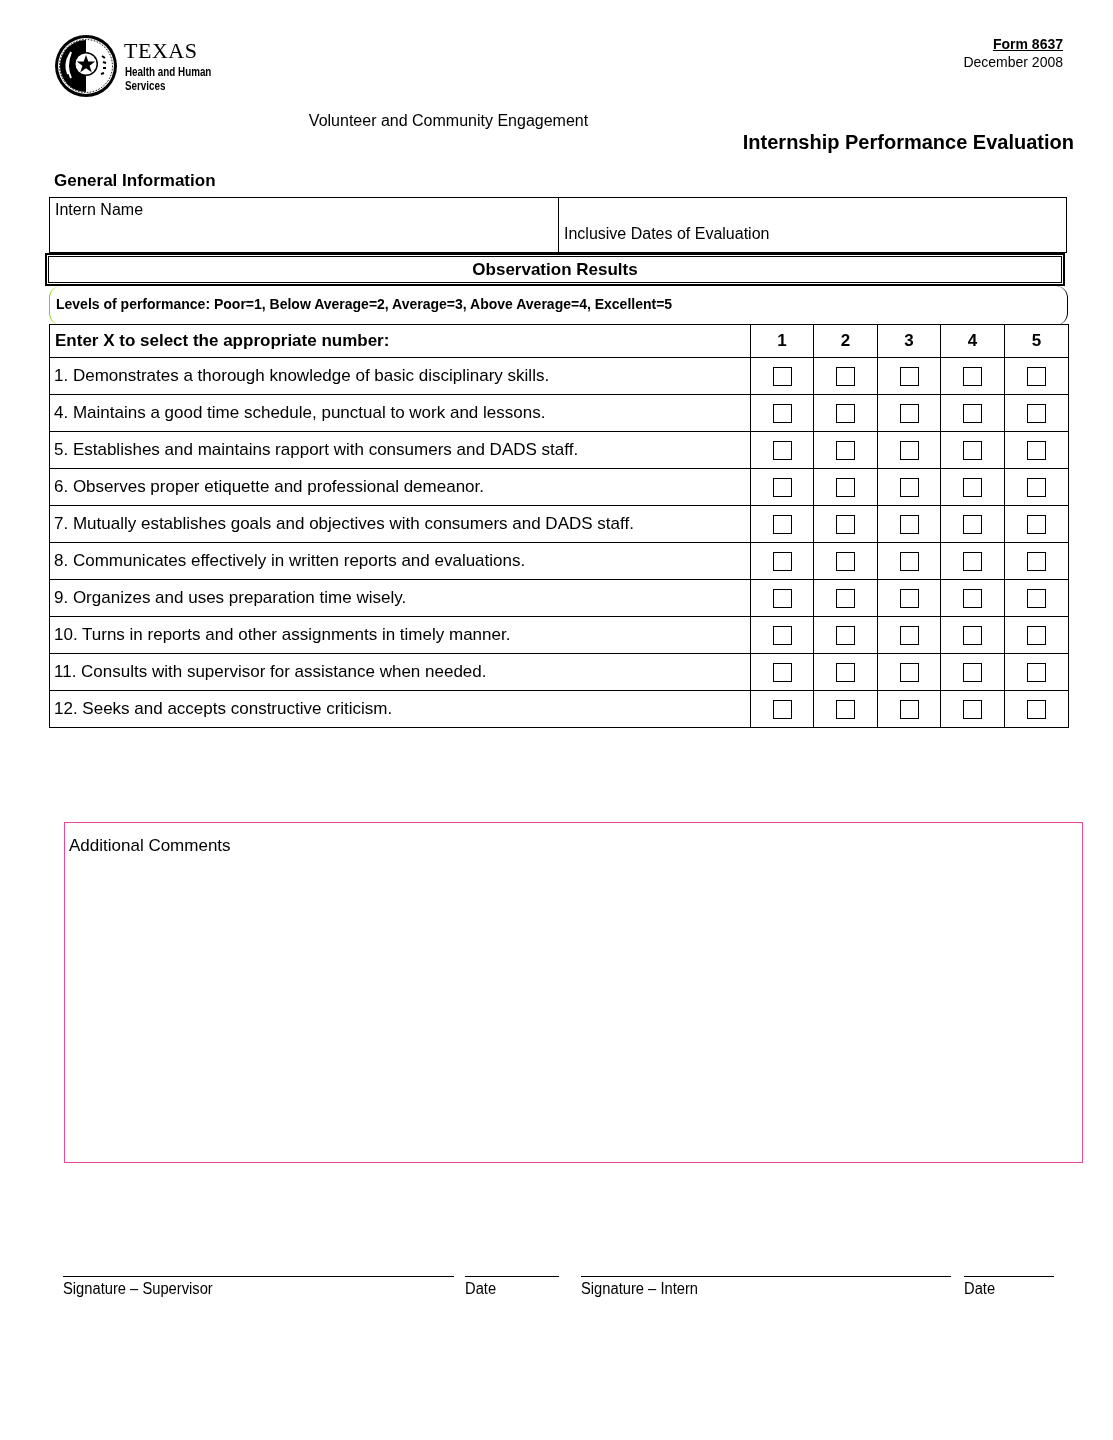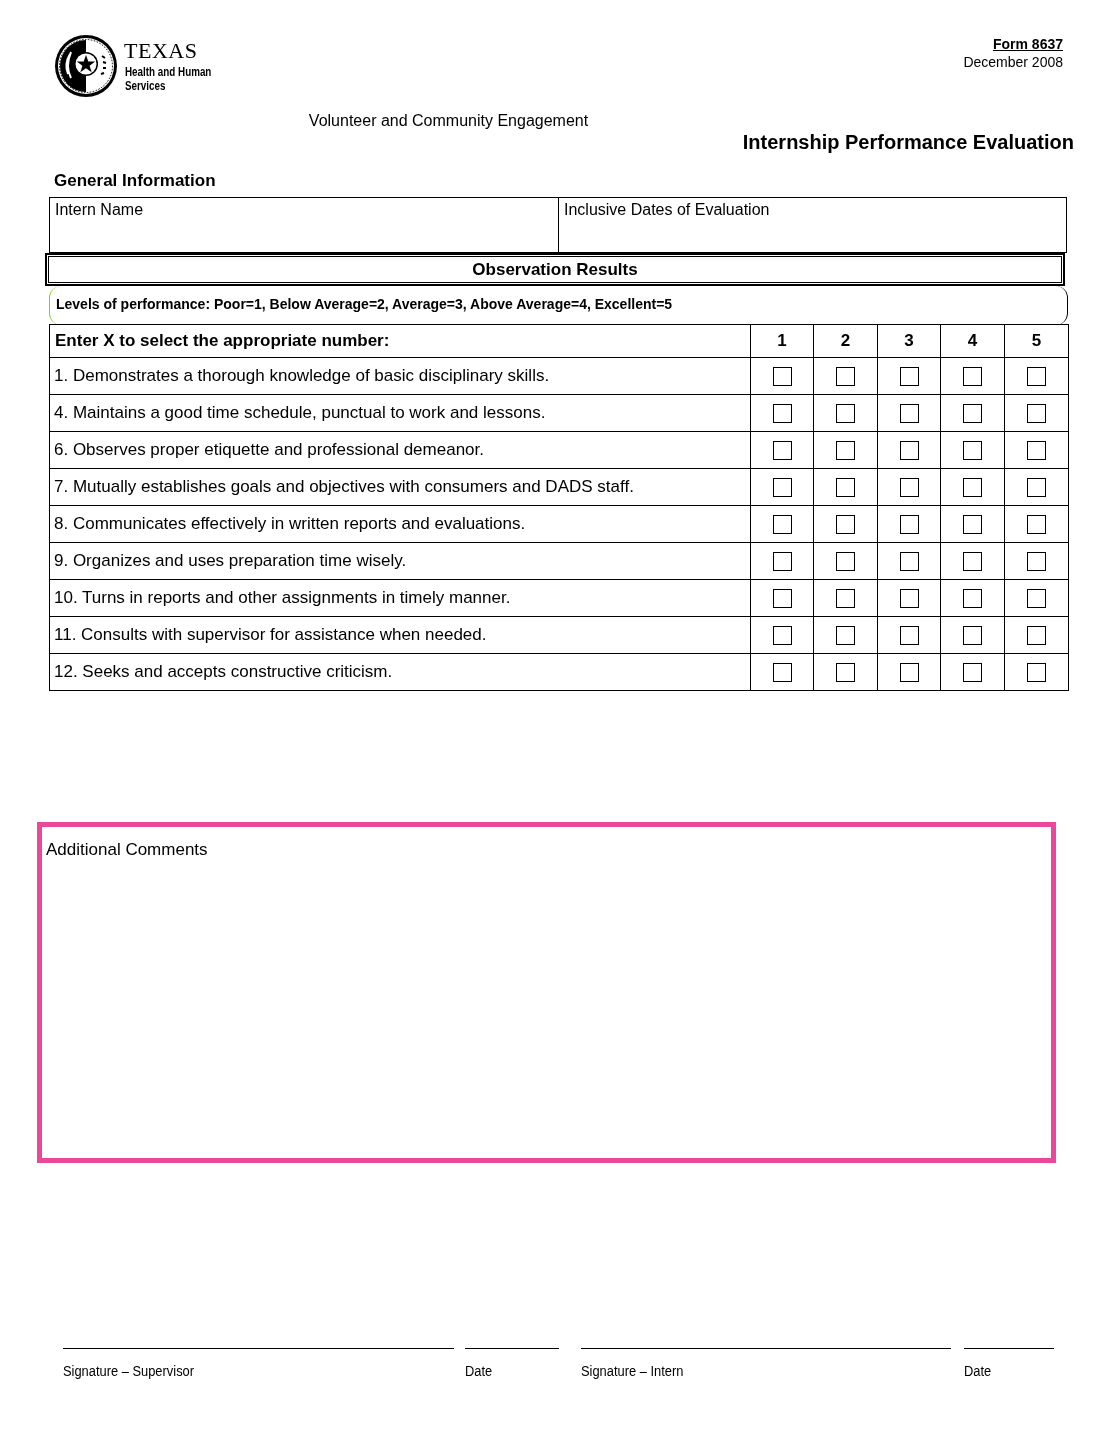--- a/index.html
+++ b/index.html
@@ -17,46 +17,46 @@
   #formnum .num { font-weight: bold; text-decoration: underline; }
 
   #subtitle { left: 0; width: 897px; top: 112px; text-align: center; font-size: 16px; }
   #title { left: 0; width: 1074px; top: 131px; text-align: right; font-size: 20px; font-weight: bold; }
   #gen-info { left: 54px; top: 171px; font-size: 17px; font-weight: bold; }
 
   
   #geninfo-box { left: 49px; top: 197px; width: 1018px; height: 56px; border: 1px solid #000; box-sizing: border-box; display: flex; }
   #geninfo-box .cell { box-sizing: border-box; padding: 3px 5px; font-size: 16px; }
   #geninfo-box .c1 { width: 509px; border-right: 1px solid #000; }
-  #geninfo-box .c2 { flex: 1; }
+  #geninfo-box .c2 { flex: 1; margin-top: 24px; }
 
   
   #obs-header { left: 45px; top: 253px; width: 1020px; height: 33px; border: 2px solid #000; box-sizing: border-box; text-align: center; font-weight: bold; font-size: 17px; line-height: 29px; }
   #obs-header::after { content:""; position:absolute; left:1px; right:1px; top:1px; bottom:1px; border:1px solid #000; pointer-events:none; }
 
   
   #levels { left: 49px; top: 286px; width: 1019px; height: 39px; border-left: 1px solid #84cc16; border-right: 1px solid #000; box-sizing: border-box; font-weight: bold; font-size: 14px; padding: 10px 0 0 6px; border-radius: 12px; }
 
   
   #ratings { left: 49px; top: 324px; width: 1019px; border-collapse: collapse; table-layout: fixed; }
   #ratings td, #ratings th { border: 1px solid #000; padding: 0; font-size: 17px; }
   #ratings th { height: 32px; font-weight: bold; text-align: center; }
   #ratings th.q { text-align: left; padding-left: 5px; }
   #ratings td { height: 36px; }
   #ratings td.q { padding-left: 4px; }
   #ratings td.cb { text-align: center; }
   .box { display: inline-block; width: 19px; height: 19px; border: 1px solid #000; box-sizing: border-box; vertical-align: middle; background: #fff; cursor: pointer; }
 
   
-  #comments { left: 37px; top: 822px; width: 1019px; height: 341px; border: 5px solid #ec4899; box-sizing: border-box; padding-left: 36px; }
+  #comments { left: 64px; top: 822px; width: 1019px; height: 341px; border: 1px solid #ec4899; box-sizing: border-box; padding-left: 36px; }
   #comments .label { position: absolute; left: 4px; top: 13px; font-size: 17px; }
   #comments textarea { position: absolute; left: 4px; top: 40px; right: 4px; bottom: 4px; border: none; resize: none; outline: none; background: transparent; font-family: "Liberation Sans", sans-serif; font-size: 16px; }
 
   
-  .sig { top: 1348px; border-top: 1px solid #000; font-size: 14px; padding-top: 14px; }
+  .sig { top: 1276px; border-top: 1px solid #000; font-size: 16px; padding-top: 3px; }
   .sig span { display: inline-block; transform: scaleX(0.92); transform-origin: left top; white-space: nowrap; }
   #sig-sup { left: 63px; width: 391px; }
   #sig-date1 { left: 465px; width: 94px; }
   #sig-intern { left: 581px; width: 370px; }
   #sig-date2 { left: 964px; width: 90px; }
 </style>
 </head>
 <body>
 
 <div id="logo" class="abs">
@@ -131,20 +131,28 @@
       </tr>
       <tr>
         <td class="q">4. Maintains a good time schedule, punctual to work and lessons.</td>
         <td class="cb"><span class="box"></span></td>
         <td class="cb"><span class="box"></span></td>
         <td class="cb"><span class="box"></span></td>
         <td class="cb"><span class="box"></span></td>
         <td class="cb"><span class="box"></span></td>
       </tr>
       <tr>
+        <td class="q">5. Establishes and maintains rapport with consumers and DADS staff.</td>
+        <td class="cb"><span class="box"></span></td>
+        <td class="cb"><span class="box"></span></td>
+        <td class="cb"><span class="box"></span></td>
+        <td class="cb"><span class="box"></span></td>
+        <td class="cb"><span class="box"></span></td>
+      </tr>
+      <tr>
         <td class="q">6. Observes proper etiquette and professional demeanor.</td>
         <td class="cb"><span class="box"></span></td>
         <td class="cb"><span class="box"></span></td>
         <td class="cb"><span class="box"></span></td>
         <td class="cb"><span class="box"></span></td>
         <td class="cb"><span class="box"></span></td>
       </tr>
       <tr>
         <td class="q">7. Mutually establishes goals and objectives with consumers and DADS staff.</td>
         <td class="cb"><span class="box"></span></td>

